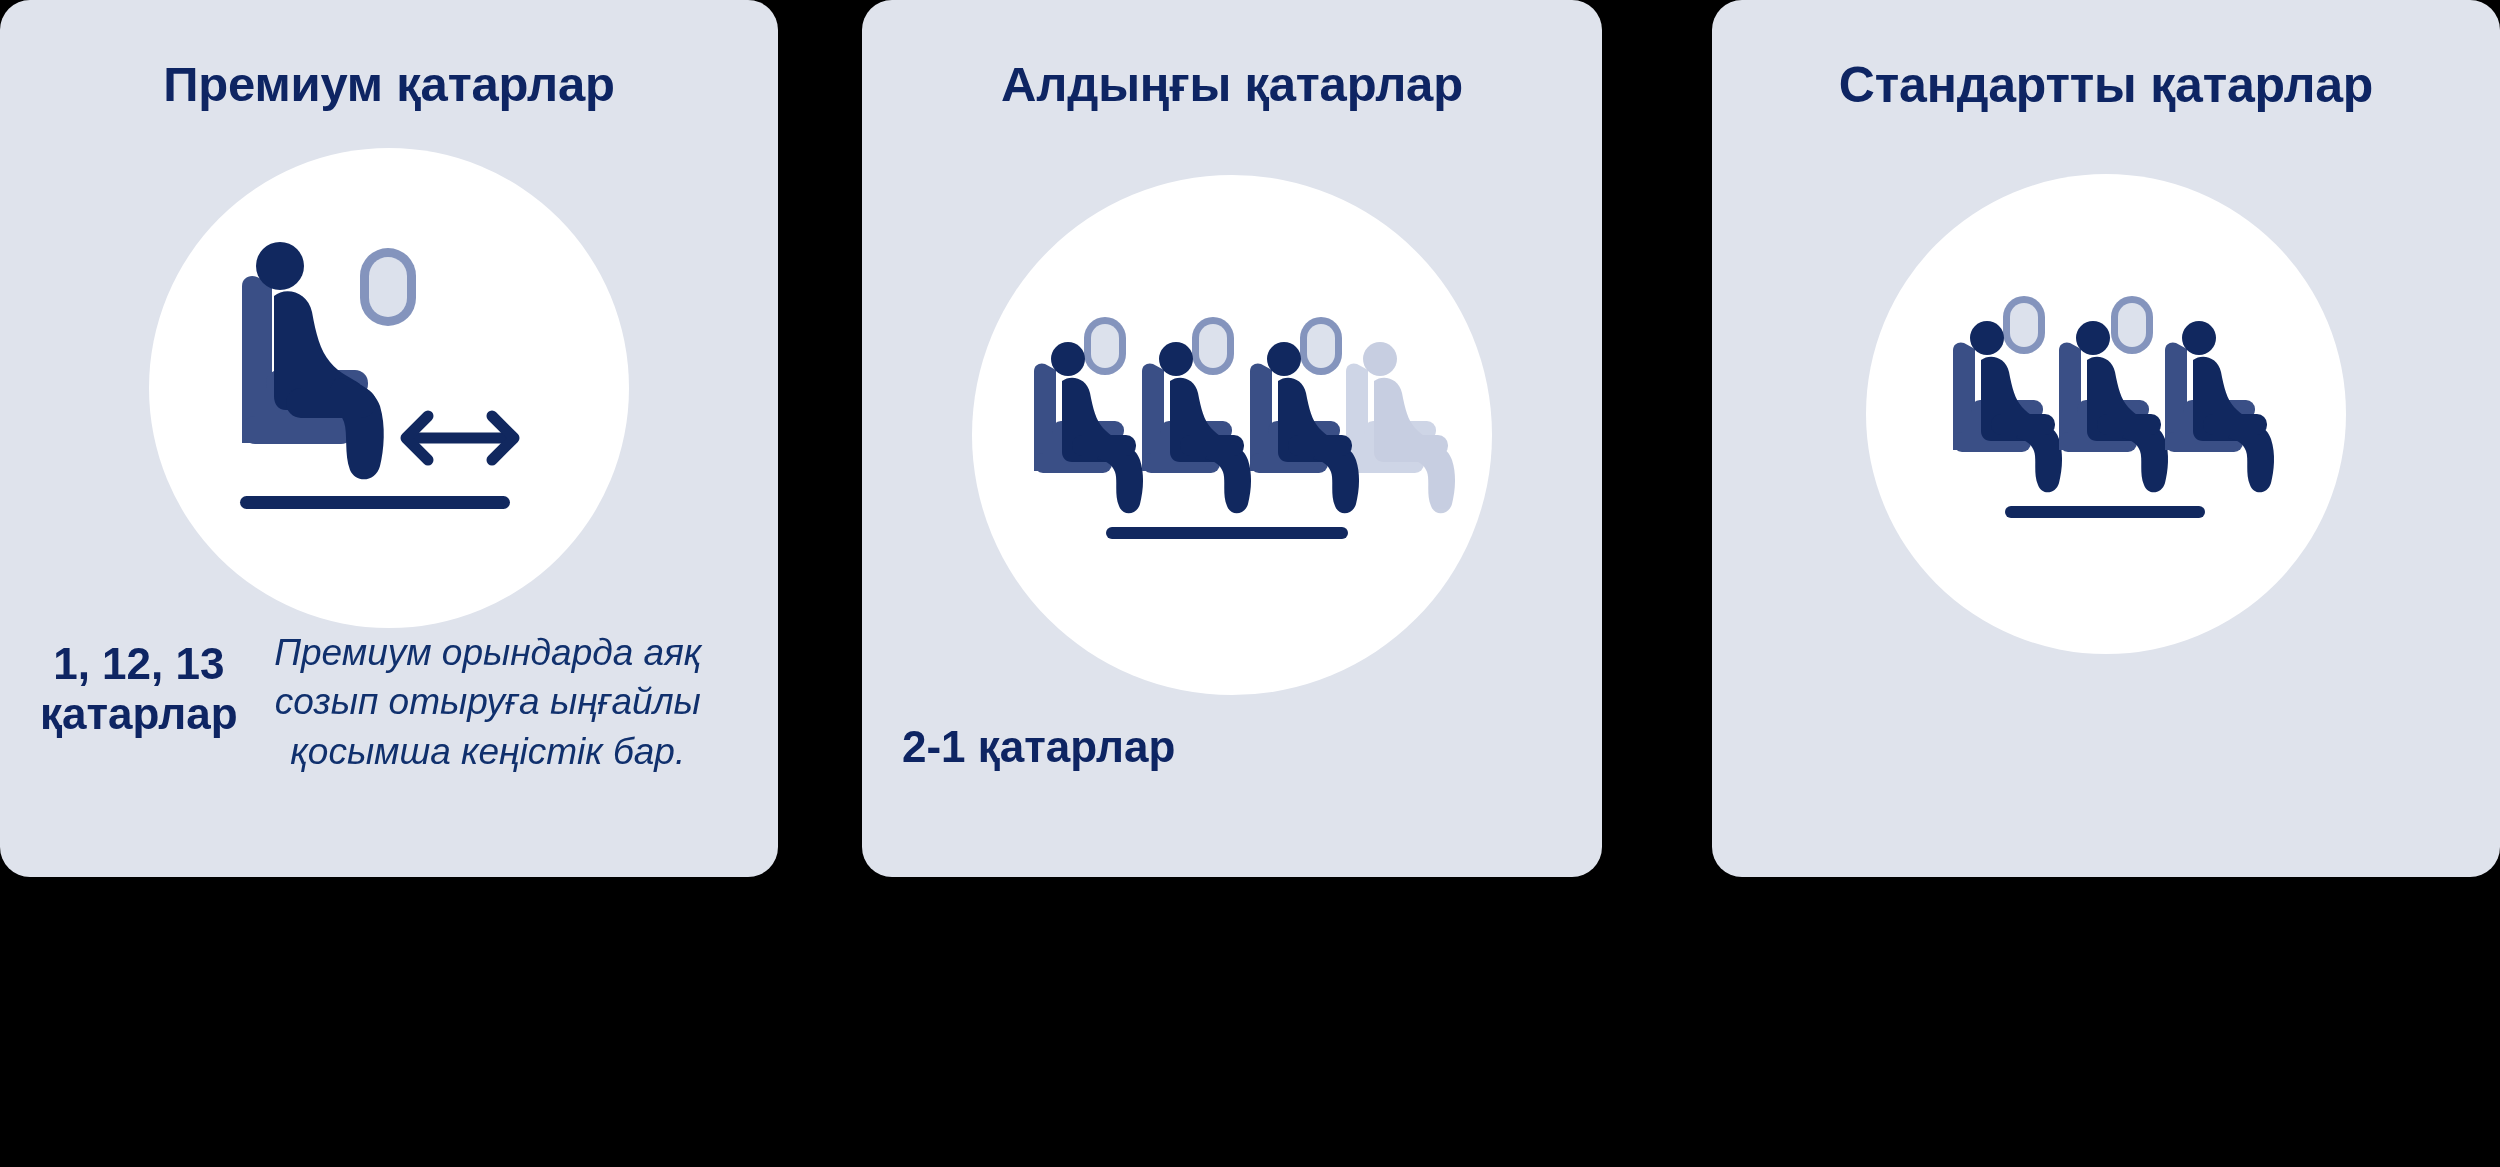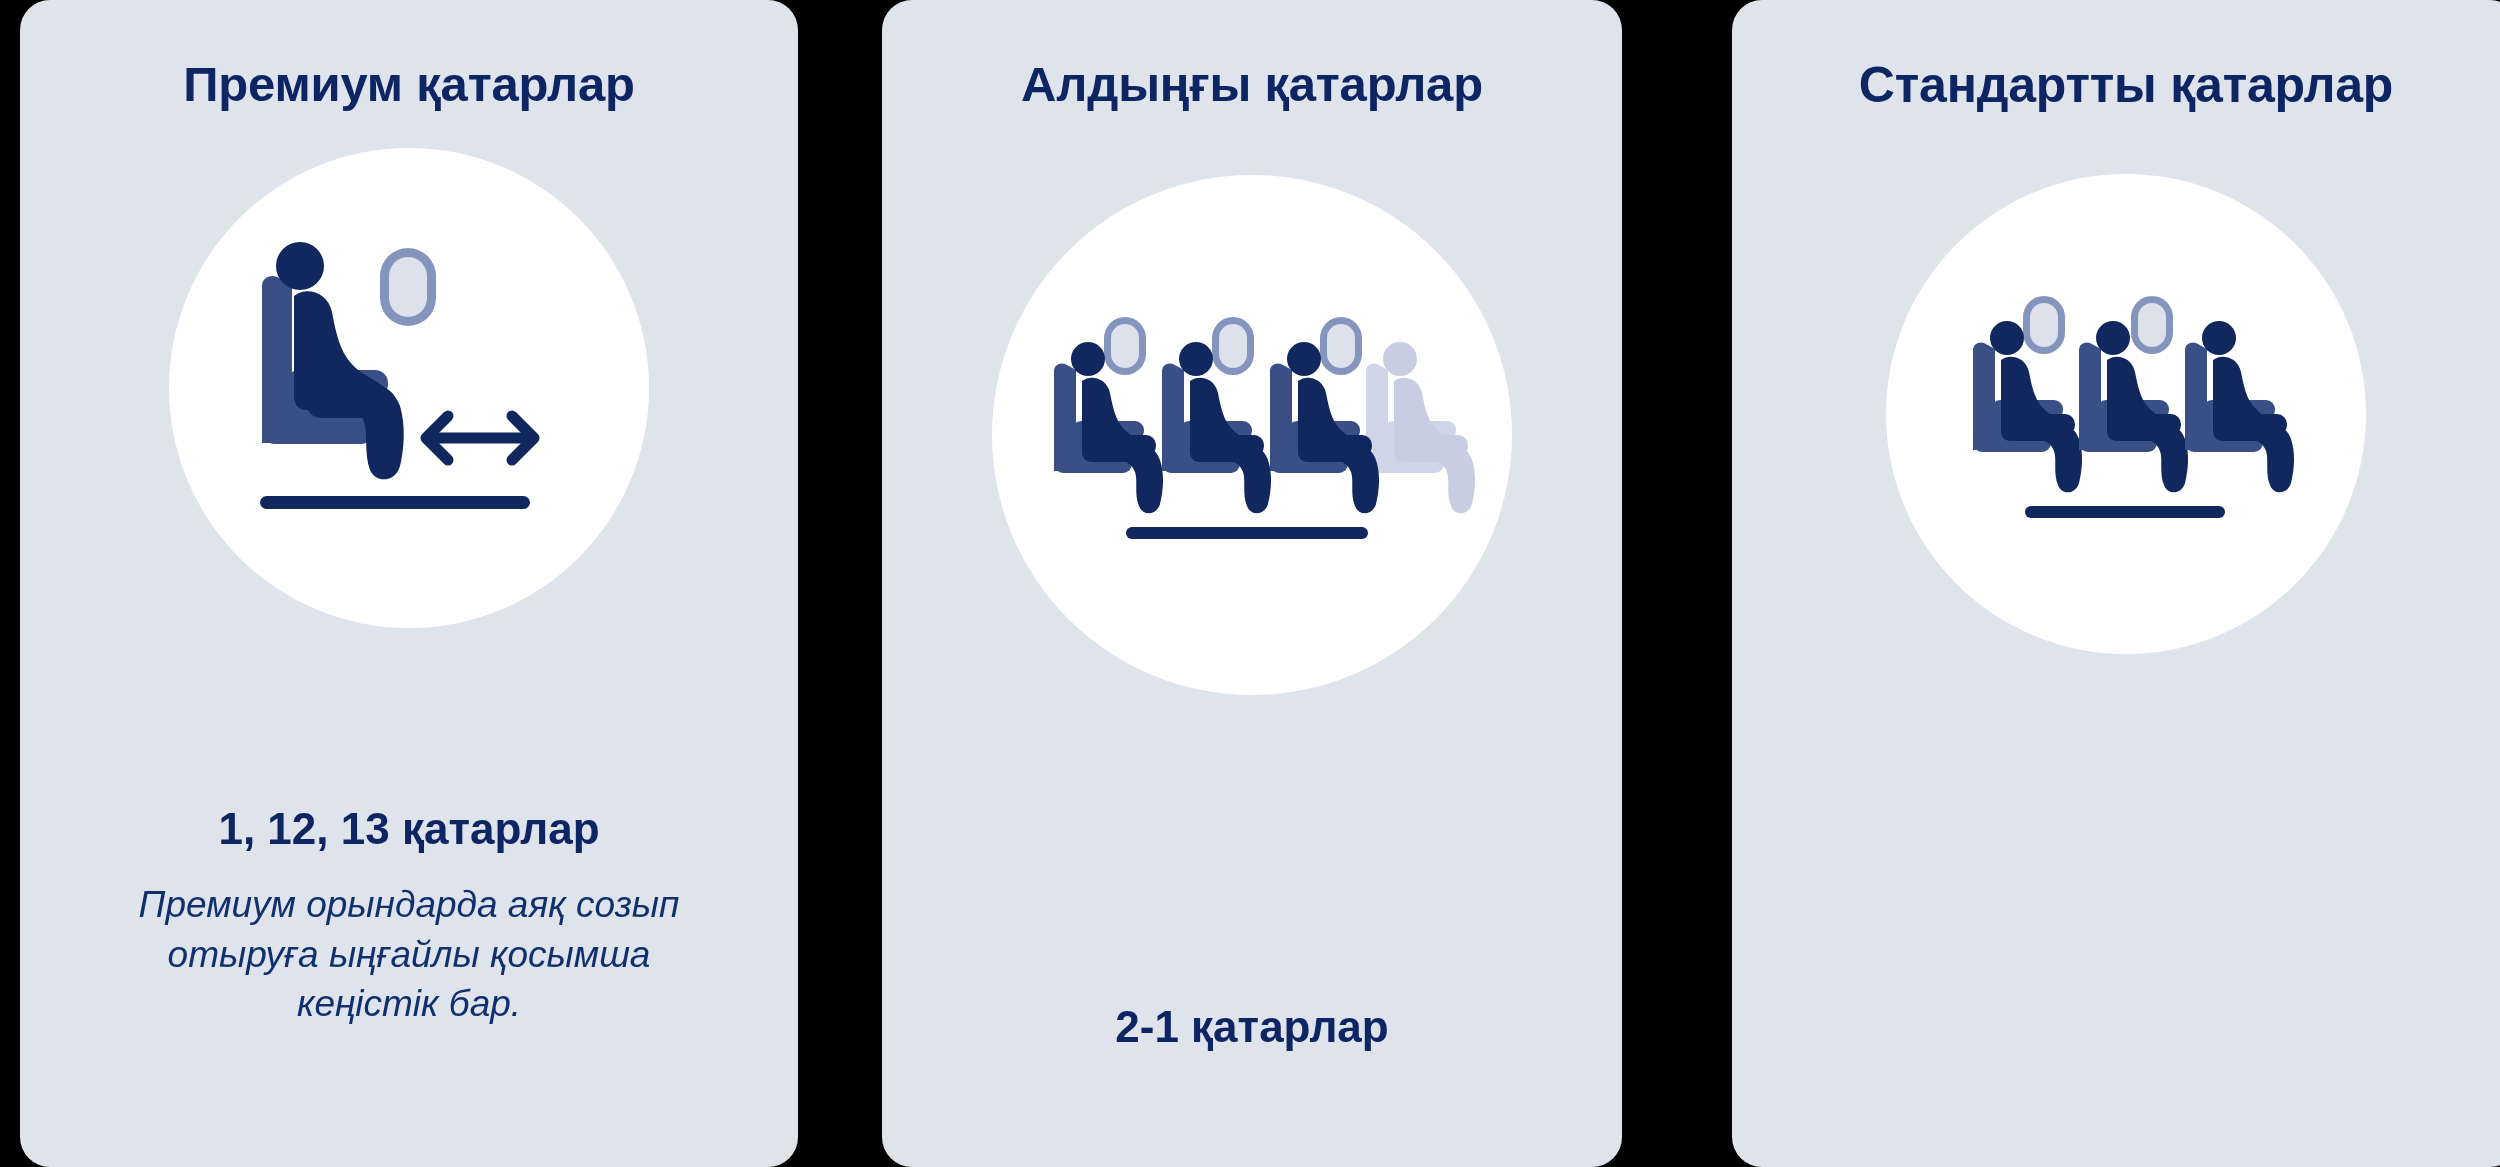--- a/index.html
+++ b/index.html
@@ -11,28 +11,27 @@
     overflow:hidden;
   }
   .board {
     position:relative;
     width:2500px; height:1167px;
     background:#000000;
   }
   .card {
     position:absolute;
     top:0;
-    height:1167px;
+    height:877px;
     background:#dfe3ec;
     border-radius:30px;
     display:flex;
     flex-direction:column;
     align-items:center;
     overflow:hidden;
-    margin-left:20px;
   }
   
   .card-1 { left:0px;    width:778px;  border-top-left-radius:30px; border-bottom-left-radius:30px; }
   .card-2 { left:862px;  width:740px;gap:27px; }
   .card-3 { left:1712px; width:788px; border-top-right-radius:30px; border-bottom-right-radius:30px;gap:25px; }
 
   .card-title {
     margin-top:58px;
     font-size:49px;
     font-weight:bold;
@@ -63,21 +62,21 @@
   .card-2 .circle { width:520px; height:520px; }
   .card-3 .circle { width:480px; height:480px; }
 
   .icon-svg { display:block; }
 
   .bottom-block {
     margin-top:auto;
     width:100%;
     padding:0 40px 120px 40px;
     display:flex;
-    flex-direction:column;
+    flex-direction:row;
     align-items:center;
   }
   .rows-label {
     font-size:44px;
     font-weight:bold;
     color:#0e2563;
     text-align:center;
     line-height:1.15;
     margin-bottom:26px;
     white-space:pre-line;

